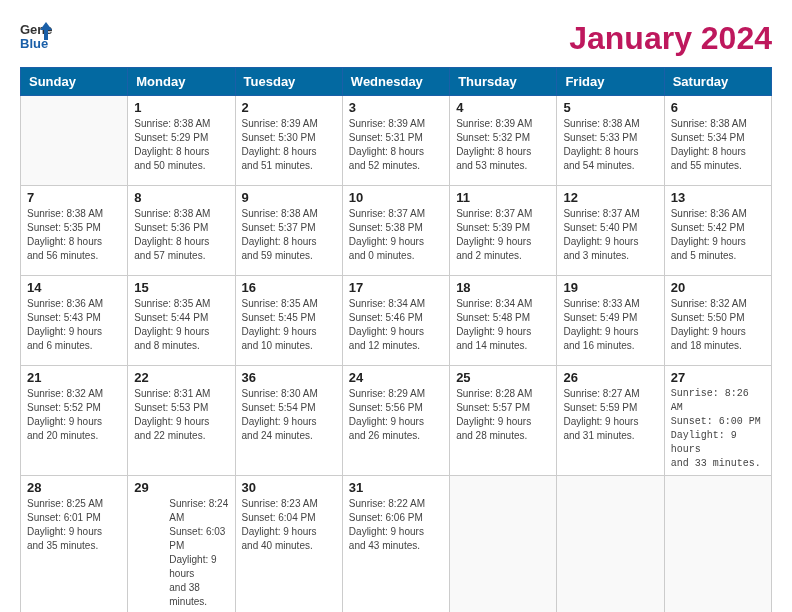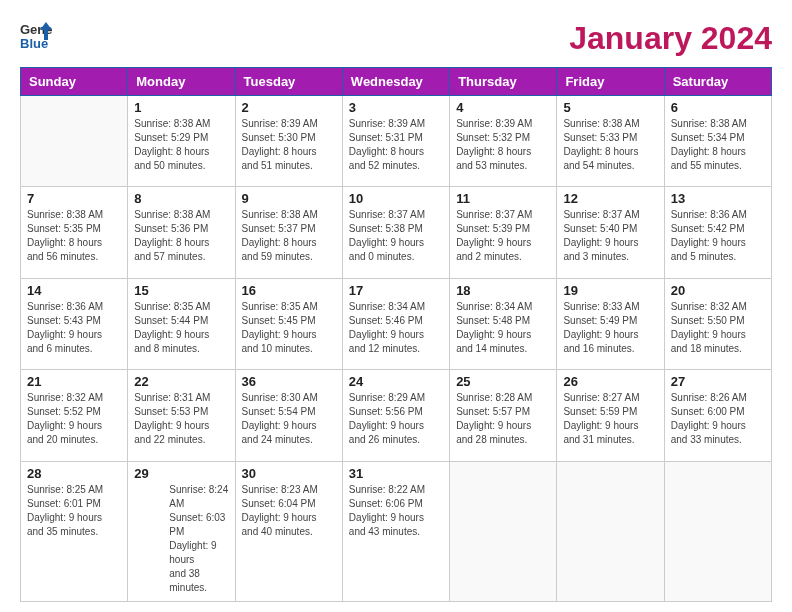--- a/index.html
+++ b/index.html
@@ -44,21 +44,21 @@
       font-size: 16px;
       color: #555;
     }
     .calendar {
       flex: 1;
       border-collapse: collapse;
       width: 100%;
       table-layout: fixed;
     }
     .calendar th {
-      background: #a21caf;
+      background: #0369a1;
       color: #fff;
       font-size: 13px;
       font-weight: bold;
       text-align: left;
       padding: 6px 8px;
       border: 1px solid #1a5fa8;
     }
     .calendar td {
       vertical-align: top;
       border: 1px solid #ccc;
@@ -303,21 +303,21 @@
           </td>
           <td>
             <div class="day-number">26</div>
             <div class="day-info" style="white-space: pre-line;">Sunrise: 8:27 AM
 Sunset: 5:59 PM
 Daylight: 9 hours
 and 31 minutes.</div>
           </td>
           <td>
             <div class="day-number">27</div>
-            <div class="day-info" style="white-space: pre-line;">Sunrise: 8:26 AM
+            <div class="day-info" style="white-space: pre-line; font-family: Liberation Mono, monospace;">Sunrise: 8:26 AM
 Sunset: 6:00 PM
 Daylight: 9 hours
 and 33 minutes.</div>
           </td>
         </tr>
         <tr class="last-row">
           <td>
             <div class="day-number">28</div>
             <div class="day-info" style="white-space: pre-line;">Sunrise: 8:25 AM
 Sunset: 6:01 PM

